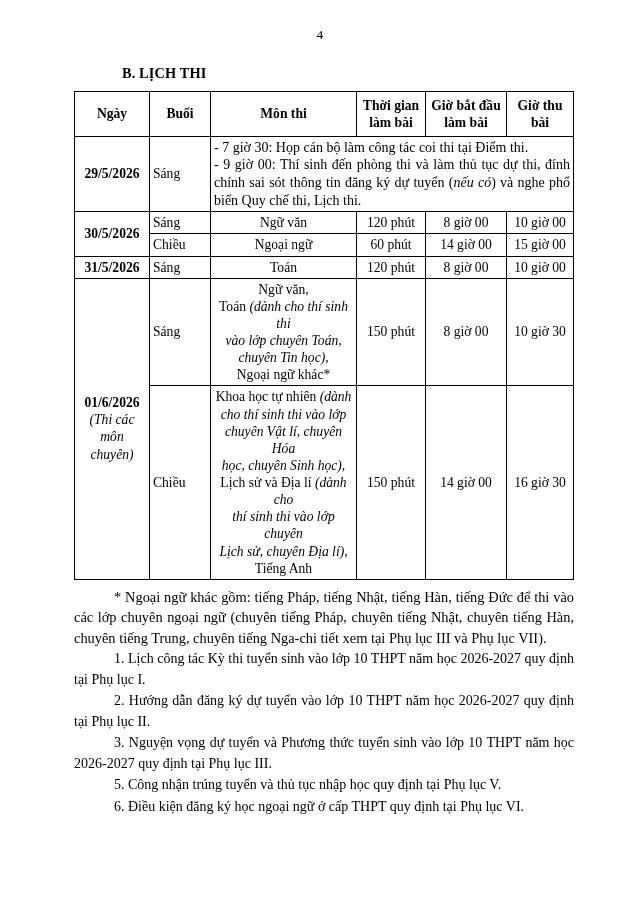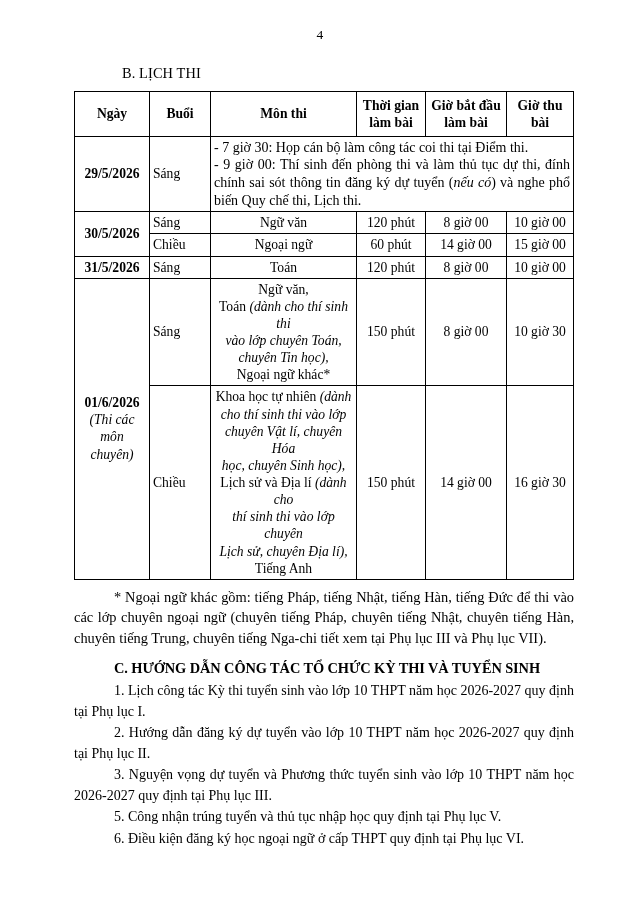--- a/index.html
+++ b/index.html
@@ -27,21 +27,21 @@
     text-align: center;
     font-size: 13.5px;
     padding-top: 28px;
     line-height: 1;
     letter-spacing: 0.2px;
   }
   .content {
     padding: 0 66px 0 74px;
   }
   .section-heading {
-    font-weight: normal;
+    font-weight: bold;
     font-size: 14.4px;
     margin-top: 23px;
     margin-bottom: 9px;
     padding-left: 48px;
     letter-spacing: 0.1px;
   }
   .section-heading-c {
     font-weight: bold;
     font-size: 14.4px;
     margin-top: 11px;
@@ -207,21 +207,20 @@
           <td class="c-time">150 phút</td>
           <td class="c-start">14 giờ 00</td>
           <td class="c-end">16 giờ 30</td>
         </tr>
 
       </tbody>
     </table>
 
     <p class="footnote">* Ngoại ngữ khác gồm: tiếng Pháp, tiếng Nhật, tiếng Hàn, tiếng Đức để thi vào các lớp chuyên ngoại ngữ (chuyên tiếng Pháp, chuyên tiếng Nhật, chuyên tiếng Hàn, chuyên tiếng Trung, chuyên tiếng Nga-chi tiết xem tại Phụ lục III và Phụ lục VII).</p>
 
-    <div class="section-heading-c">C. HƯỚNG DẪN CÔNG TÁC TỔ CHỨC KỲ THI VÀ TUYỂN SINH</div>
 
     <p class="numbered">1. Lịch công tác Kỳ thi tuyển sinh vào lớp 10 THPT năm học 2026-2027 quy định tại Phụ lục I.</p>
     <p class="numbered">2. Hướng dẫn đăng ký dự tuyển vào lớp 10 THPT năm học 2026-2027 quy định tại Phụ lục II.</p>
     <p class="numbered">3. Nguyện vọng dự tuyển và Phương thức tuyển sinh vào lớp 10 THPT năm học 2026-2027 quy định tại Phụ lục III.</p>
     <p class="numbered">5. Công nhận trúng tuyển và thủ tục nhập học quy định tại Phụ lục V.</p>
     <p class="numbered">6. Điều kiện đăng ký học ngoại ngữ ở cấp THPT quy định tại Phụ lục VI.</p>
 
   </div>
 </div>
 

